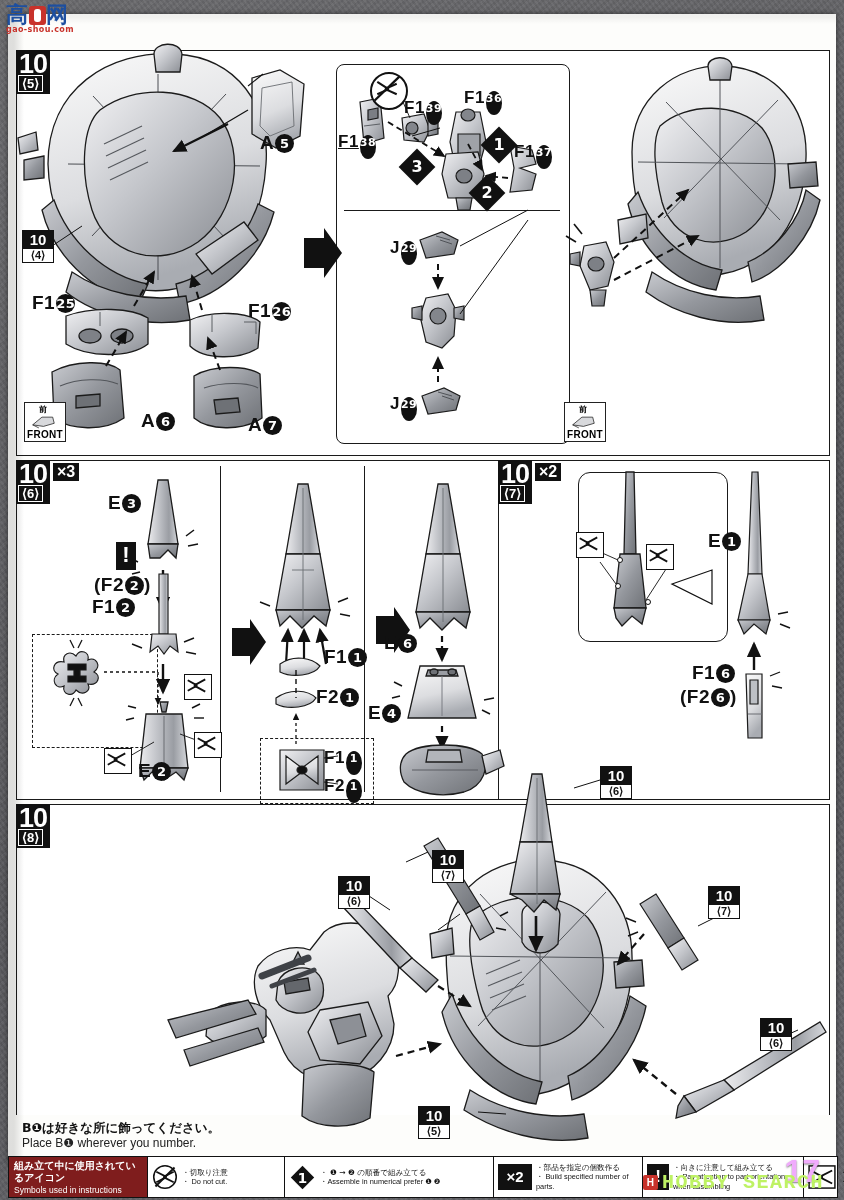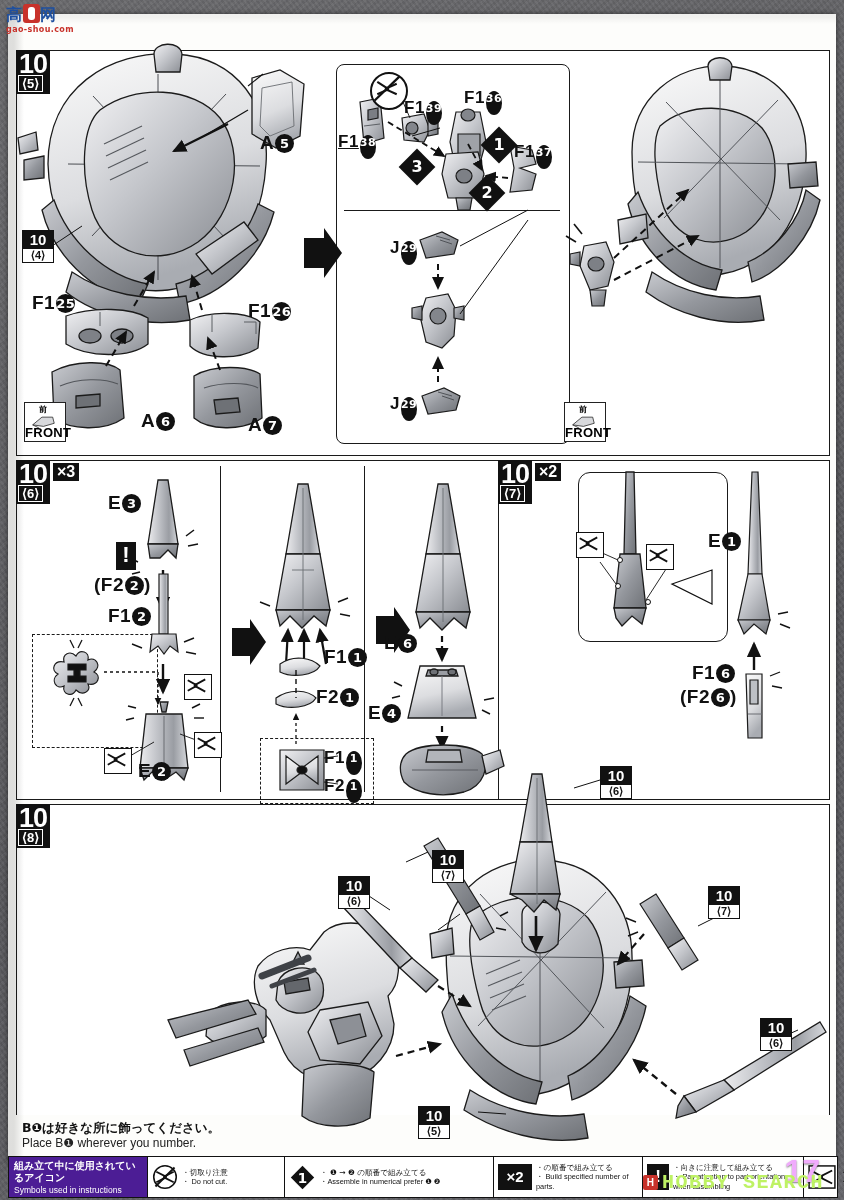--- a/index.html
+++ b/index.html
@@ -19,21 +19,21 @@
     pointer-events:none;}
 
   .sheet{position:absolute;left:8px;top:14px;width:828px;height:1150px;background:#fdfdfb;
     box-shadow:0 0 5px rgba(0,0,0,.55);}
   .sheet::after{content:"";position:absolute;inset:0;pointer-events:none;
     background:linear-gradient(90deg, rgba(0,0,0,.12) 0 6px, rgba(0,0,0,0) 16px),
                linear-gradient(180deg, rgba(0,0,0,.05) 0 3px, rgba(0,0,0,0) 10px);}
 
   
   .wm{position:absolute;left:6px;top:4px;width:74px;height:40px;z-index:40;}
-  .wm .cn{font-family:"DejaVu Sans",sans-serif;font-weight:bold;font-size:16px;color:#1d4fa0;
+  .wm .cn{font-family:"DejaVu Sans",sans-serif;font-weight:bold;font-size:22px;color:#1d4fa0;
     letter-spacing:1px;line-height:21px;}
   .wm .cn .blob{display:inline-block;width:17px;height:19px;background:#c8322b;border-radius:3px;
     vertical-align:-3px;position:relative;}
   .wm .cn .blob::after{content:"";position:absolute;left:5px;top:3px;width:7px;height:13px;
     background:#fff;border-radius:3px;}
   .wm .url{font-family:"DejaVu Sans",sans-serif;font-size:8px;color:#c8322b;font-weight:bold;letter-spacing:.4px;}
 
   
   .panel{position:absolute;border:1.4px solid #1a1a1a;background:#fff;}
   .divline{position:absolute;background:#1a1a1a;}
@@ -68,41 +68,41 @@
   .diamond span{display:block;transform:rotate(-45deg);color:#fff;font-weight:bold;font-size:16px;
     text-align:center;line-height:26px;font-family:"DejaVu Sans",sans-serif;}
 
   
   .excl{position:absolute;background:#111;color:#fff;font-weight:bold;font-size:22px;line-height:22px;
     width:20px;height:26px;text-align:center;padding-top:2px;z-index:17;font-family:"Liberation Sans",sans-serif;}
 
   
   .fronticon{position:absolute;border:1.2px solid #222;background:#fff;width:40px;height:38px;z-index:16;}
   .fronticon .jp{position:absolute;left:14px;top:1px;font-size:8px;font-weight:bold;}
-  .fronticon .txt{position:absolute;left:0;right:0;bottom:1px;text-align:center;font-size:13px;
+  .fronticon .txt{position:absolute;left:0;right:0;bottom:1px;text-align:center;font-size:10px;
     font-weight:bold;letter-spacing:.3px;}
 
   
   .nipper{position:absolute;border:1.6px solid #111;background:#fff;width:26px;height:24px;z-index:17;}
 
   
   .nocut{position:absolute;width:34px;height:34px;border:2px solid #111;border-radius:50%;background:#fff;z-index:17;}
 
   
   svg.overlay{position:absolute;left:0;top:0;width:828px;height:1150px;pointer-events:none;z-index:10;}
 
   
   .note{position:absolute;left:14px;top:1106px;z-index:20;}
   .note .jp{font-family:"DejaVu Sans",sans-serif;font-size:12.5px;color:#111;font-weight:bold;line-height:15px;}
   .note .en{font-size:12px;color:#222;line-height:15px;margin-top:1px;}
 
   
   .legend{position:absolute;left:8px;top:1156px;width:828px;height:40px;background:#fff;
     border:1px solid #111;display:flex;z-index:25;}
-  .legend .cellhead{background:#4c1d95;color:#fff;width:128px;padding:3px 5px;flex:none;}
+  .legend .cellhead{background:#7f1d1d;color:#fff;width:128px;padding:3px 5px;flex:none;}
   .legend .cellhead .l1{font-family:"DejaVu Sans",sans-serif;font-size:10px;font-weight:bold;line-height:11.5px;}
   .legend .cellhead .l2{font-size:8.5px;line-height:10px;margin-top:2px;}
   .legend .cell{border-left:1px solid #111;display:flex;align-items:center;gap:4px;padding:0 4px;flex:none;}
   .legend .cell .ic{flex:none;display:flex;align-items:center;justify-content:center;}
   .legend .cell .tx{font-size:7.4px;line-height:9.5px;color:#111;}
   .legend .cell .tx .jp{font-family:"DejaVu Sans",sans-serif;font-size:7.6px;}
   .legend .blackbox{background:#111;color:#fff;font-weight:bold;text-align:center;}
 
   
   .pagenum{position:absolute;right:24px;bottom:10px;color:#f0abfc;font-size:32px;font-weight:bold;
@@ -671,21 +671,21 @@
     <div class="plabel sm" style="left:382px;top:380px;">
       <span>J</span><span class="circ s">29</span>
     </div>
 
     <div class="plabel" style="left:100px;top:478px;">
       <span>E</span><span class="circ">3</span>
     </div>
     <div class="plabel" style="left:86px;top:560px;">
       <span>(F2</span><span class="circ">2</span><span>)</span>
     </div>
-    <div class="plabel" style="left:100px;top:582px;margin-top:9px;">
+    <div class="plabel" style="left:84px;top:582px;">
       <span>F1</span><span class="circ">2</span>
     </div>
     <div class="plabel" style="left:130px;top:746px;">
       <span>E</span><span class="circ">2</span>
     </div>
 
     <div class="plabel" style="left:316px;top:632px;">
       <span>F1</span><span class="circ">1</span>
     </div>
     <div class="plabel" style="left:308px;top:672px;">
@@ -828,21 +828,21 @@
       </div>
       <div class="tx">
         <div class="jp">・ ❶ → ❷ の順番で組み立てる</div>
         <div>・Assemble in numerical prefer ❶ ❷</div>
       </div>
     </div>
 
     <div class="cell" style="width:140px;">
       <div class="ic blackbox" style="width:30px;height:22px;line-height:22px;font-size:15px;border:2px solid #111;">×2</div>
       <div class="tx">
-        <div class="jp">・の順番で組み立てる</div>
+        <div class="jp">・部品を指定の個数作る</div>
         <div>・ Build specified number of parts.</div>
       </div>
     </div>
 
     <div class="cell" style="width:152px;">
       <div class="ic blackbox" style="width:22px;height:26px;line-height:26px;font-size:17px;">!</div>
       <div class="tx">
         <div class="jp">・向きに注意して組み立てる</div>
         <div>・ Pay attention to part orientation when assembling</div>
       </div>

